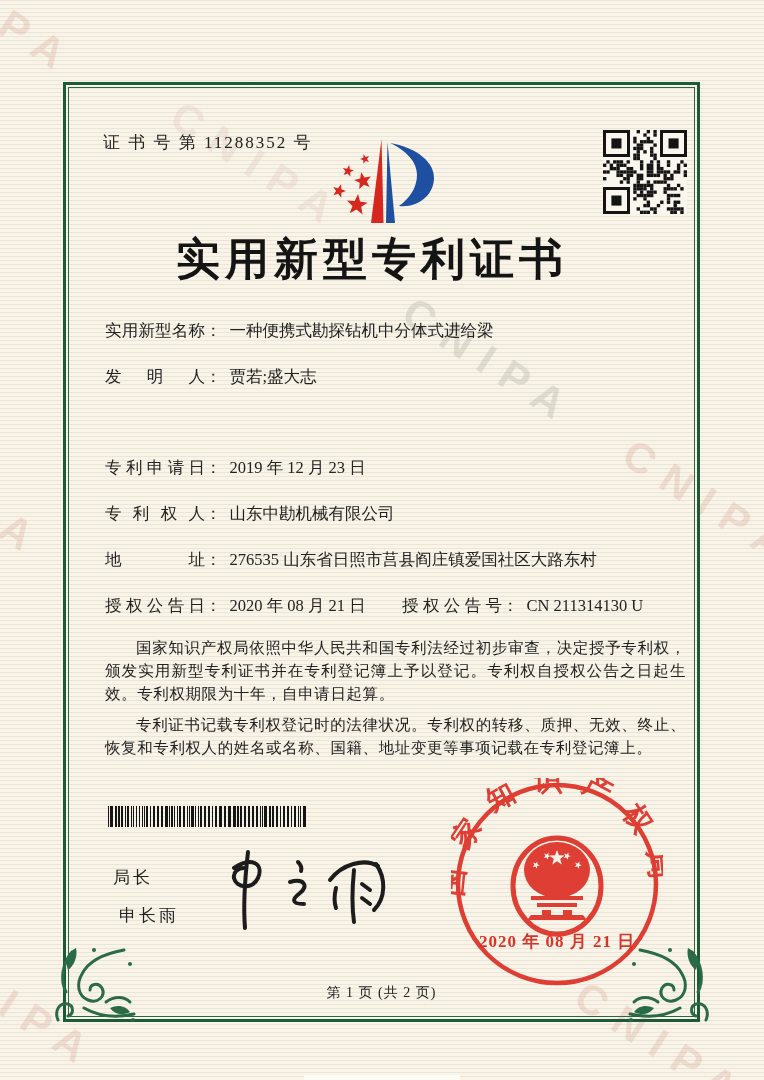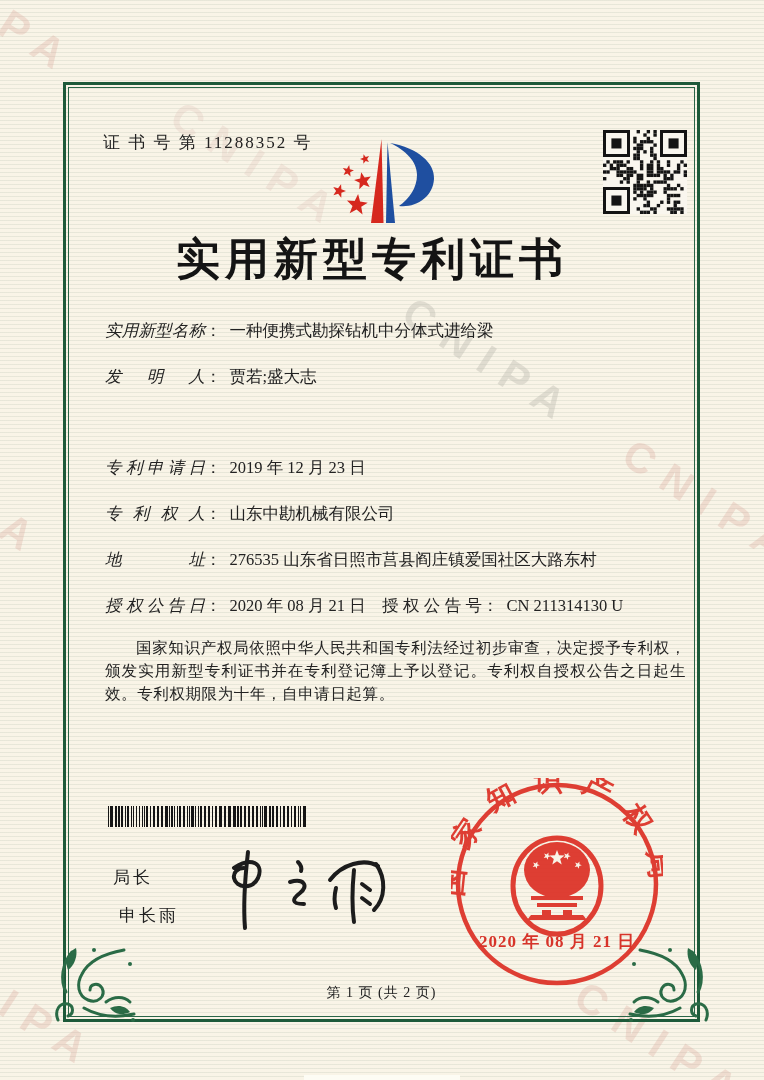--- a/index.html
+++ b/index.html
@@ -20,24 +20,24 @@
   .frame::after{content:"";position:absolute;inset:2px;border:1px solid #2a6648;}
   .flourish{position:absolute;z-index:3;}
   
   .cert-no{position:absolute;left:103px;top:131px;font-size:17px;letter-spacing:2px;z-index:4;}
   .logo{position:absolute;left:315px;top:117px;z-index:4;}
   .qr{position:absolute;left:602px;top:130px;z-index:4;}
   .title{position:absolute;left:63px;top:230px;width:618px;text-align:center;
          font-size:44px;font-weight:bold;letter-spacing:5px;color:#141414;z-index:4;}
   
   .row{position:absolute;left:105px;font-size:16.5px;z-index:4;white-space:nowrap;}
-  .row .lbl{display:inline-block;width:100px;text-align:justify;text-align-last:justify;vertical-align:top;font-style:italic;}
+  .row .lbl{display:inline-block;width:100px;text-align:justify;text-align-last:justify;vertical-align:top;}
   .row .colon{display:inline-block;margin-right:8px;}
   .row2{position:absolute;left:382px;font-size:16.5px;z-index:4;white-space:nowrap;}
-  .row2 .lbl{display:inline-block;width:100px;text-align:justify;text-align-last:justify;vertical-align:top;}
+  .row2 .lbl{display:inline-block;width:100px;text-align:justify;text-align-last:justify;vertical-align:top;margin-left:20px;}
   .row2 .colon{display:inline-block;margin-right:8px;}
   
   .body-text{position:absolute;left:97px;top:628px;width:597px;z-index:4;}
   .body-text p{margin:8px;font-size:15.5px;line-height:23px;text-indent:2em;letter-spacing:0.6px;text-align:justify;}
   
   .barcode{position:absolute;left:108px;top:806px;z-index:4;}
   
   .sig-title{position:absolute;left:113px;top:866px;font-size:17px;letter-spacing:3px;z-index:4;}
   .sig-name{position:absolute;left:119px;top:904px;font-size:17px;letter-spacing:3px;z-index:4;}
   .sig-script{position:absolute;left:212px;top:838px;z-index:4;}
@@ -310,20 +310,21 @@
   </div>
   <div class="row" style="top:595px">
     <span class="lbl">授权公告日</span><span class="colon">：</span><span>2020 年 08 月 21 日</span>
   </div>
   <div class="row2" style="top:595px">
     <span class="lbl">授权公告号</span><span class="colon">：</span><span>CN 211314130 U</span>
   </div>
 
   <div class="body-text">
     <p>国家知识产权局依照中华人民共和国专利法经过初步审查，决定授予专利权，颁发实用新型专利证书并在专利登记簿上予以登记。专利权自授权公告之日起生效。专利权期限为十年，自申请日起算。</p>
+    <p>专利证书记载专利权登记时的法律状况。专利权的转移、质押、无效、终止、恢复和专利权人的姓名或名称、国籍、地址变更等事项记载在专利登记簿上。</p>
   </div>
 
   <svg class="barcode" width="198" height="21" viewBox="0 0 198 21">
     <g id="barcode-bars" fill="#151515">
         <rect x="0" y="0" width="1" height="21"></rect>
         <rect x="2" y="0" width="3" height="21"></rect>
         <rect x="7" y="0" width="2" height="21"></rect>
         <rect x="10" y="0" width="2" height="21"></rect>
         <rect x="13" y="0" width="2" height="21"></rect>
         <rect x="17" y="0" width="1" height="21"></rect>

